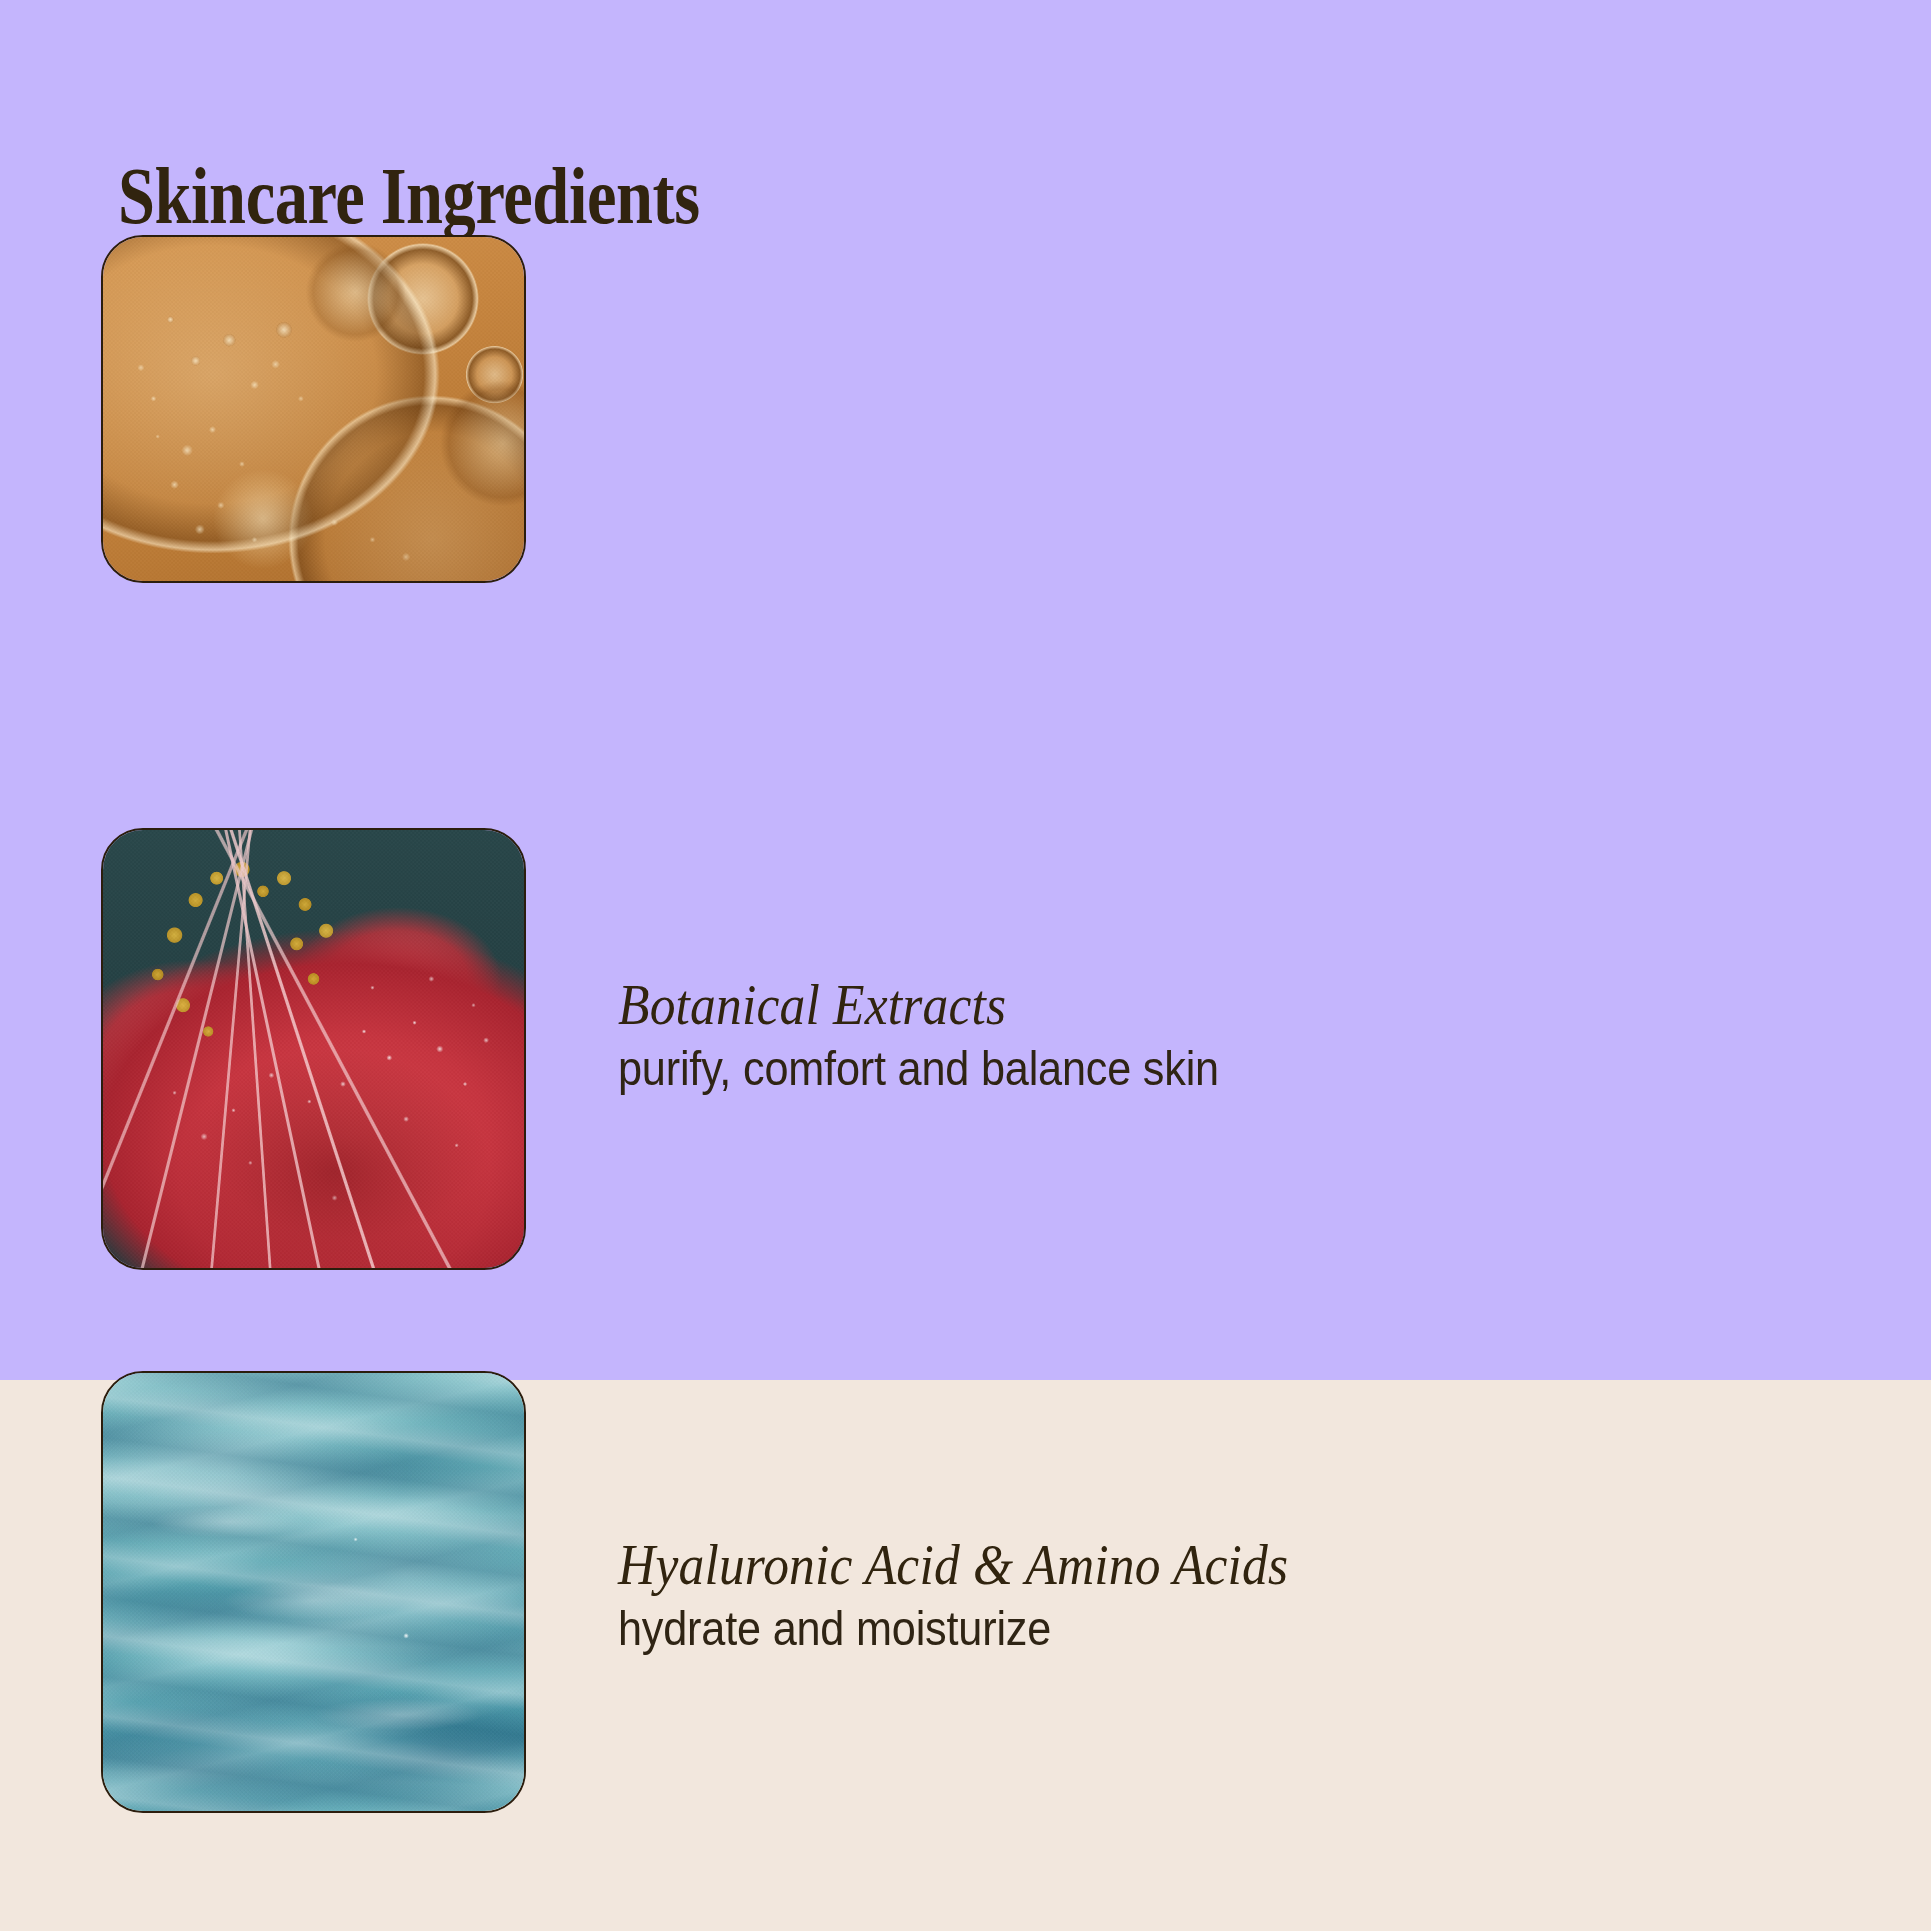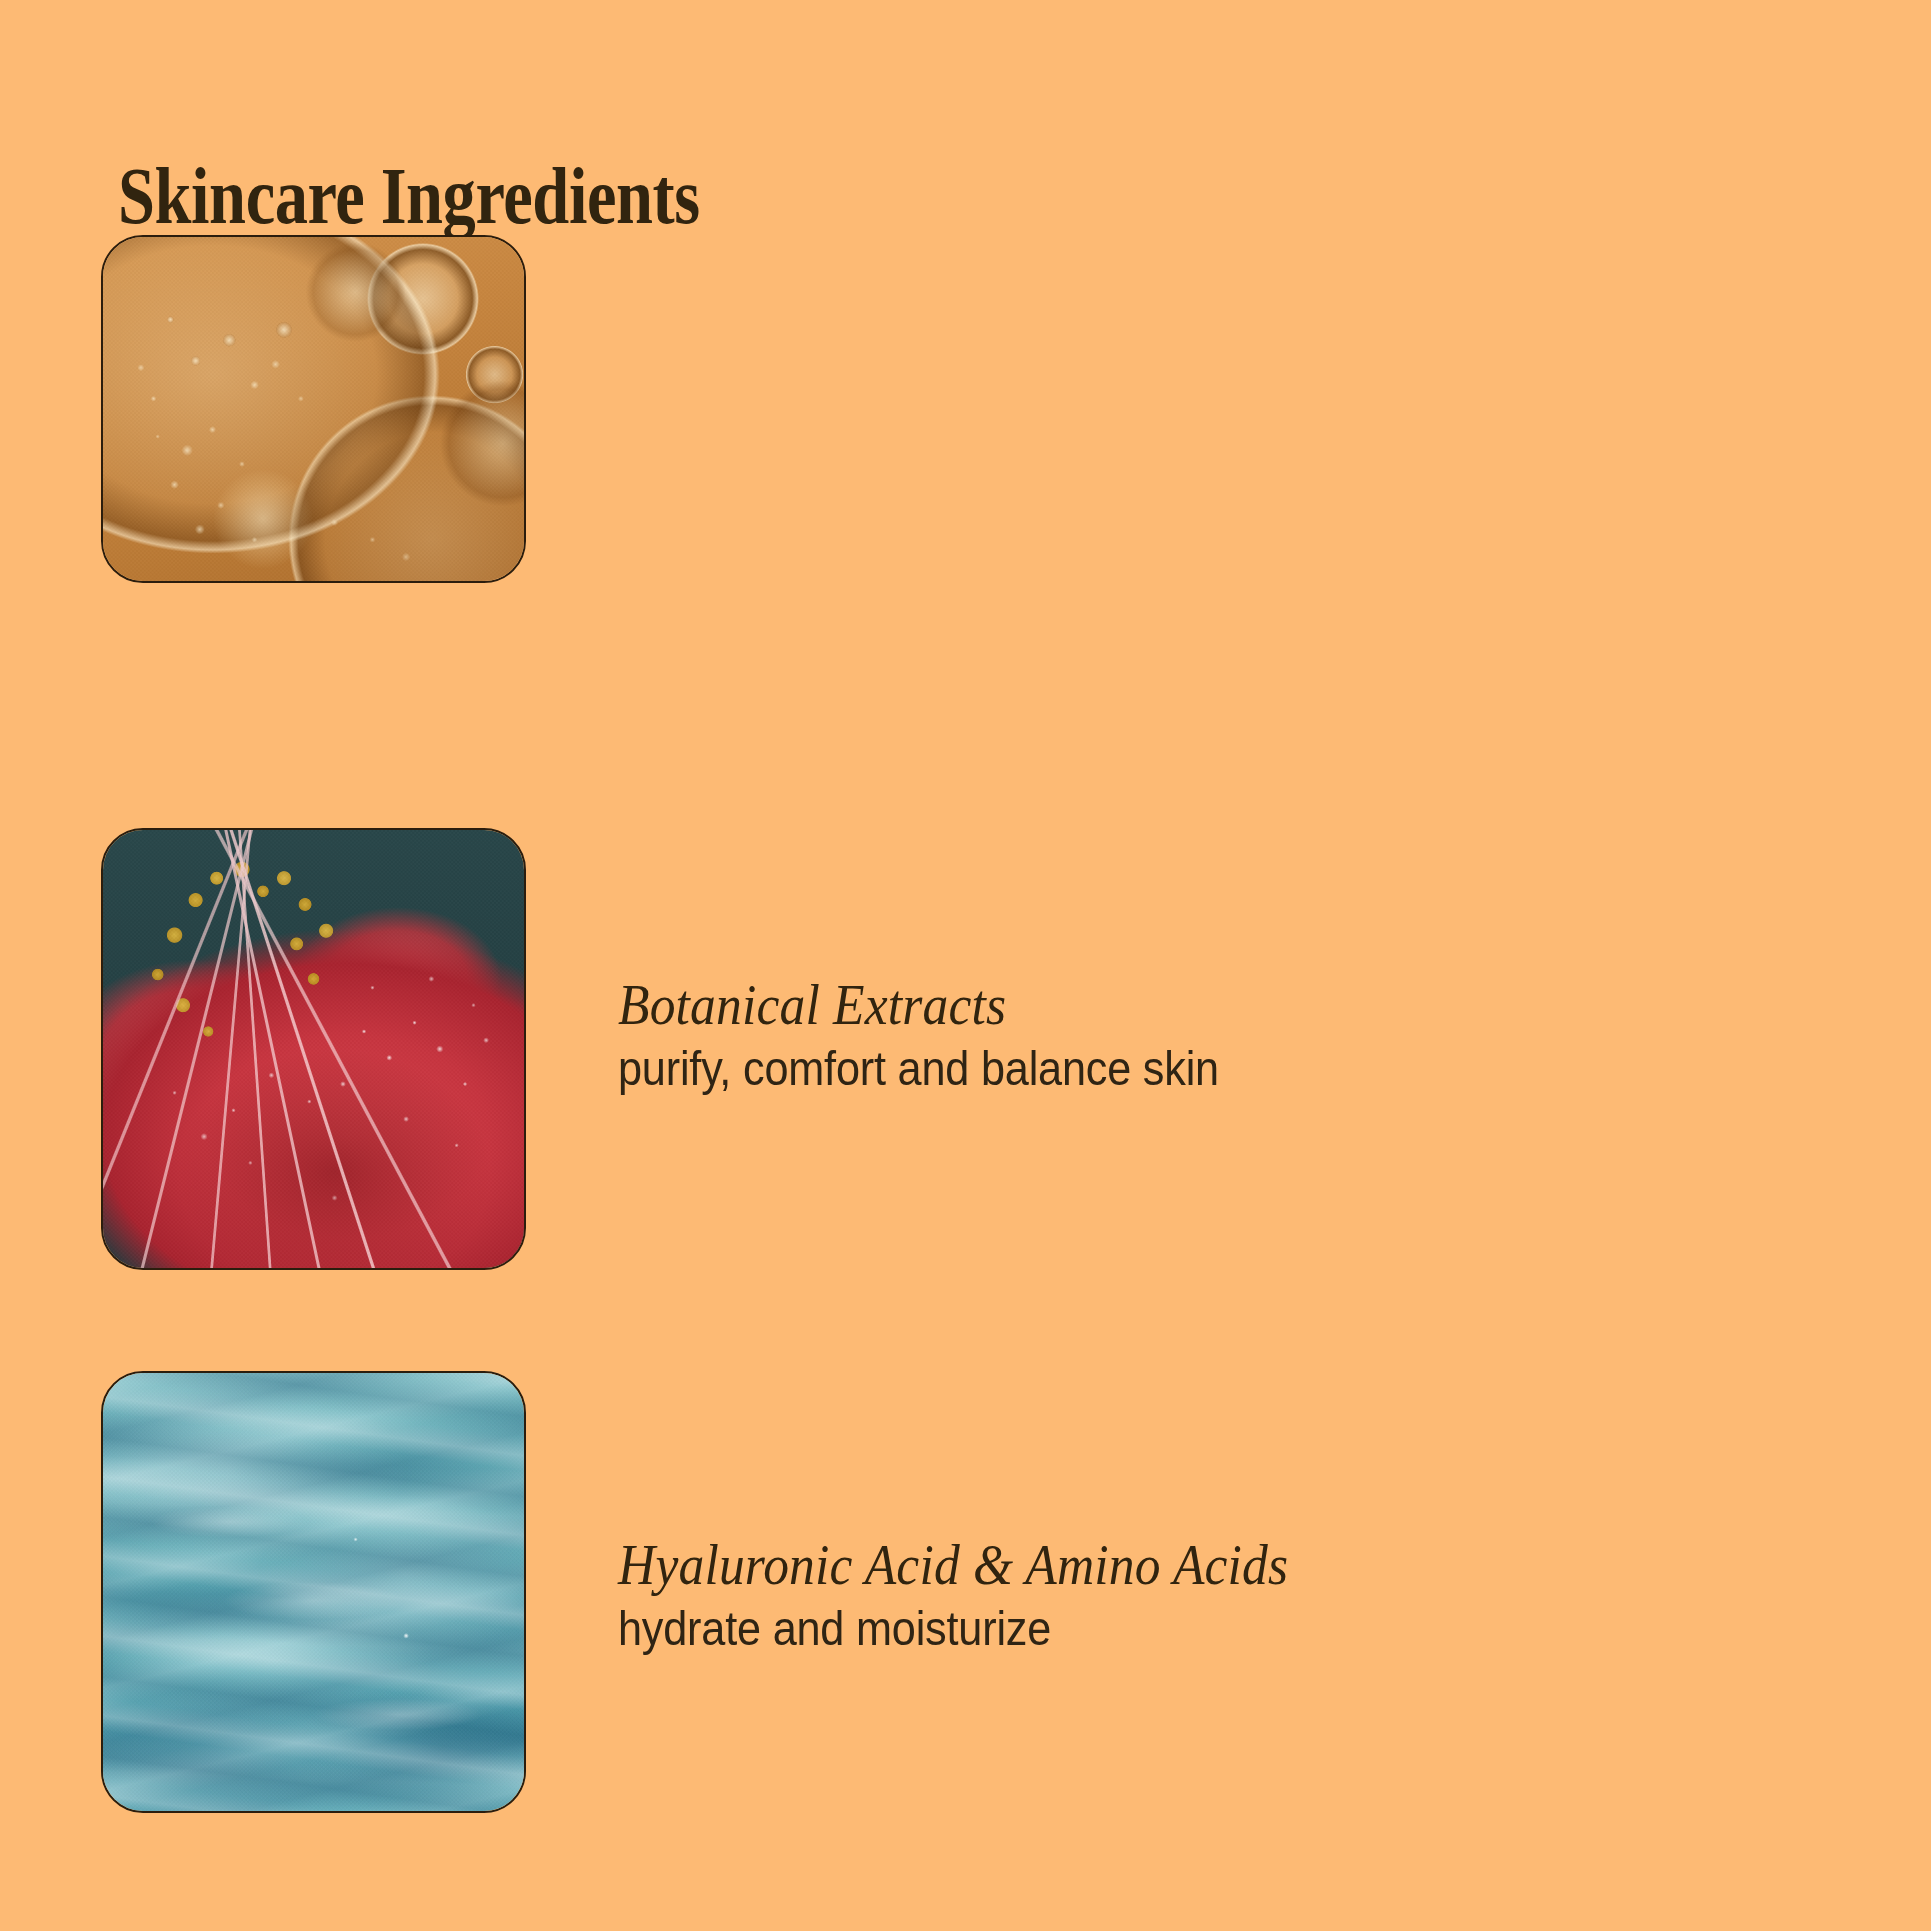--- a/index.html
+++ b/index.html
@@ -9,22 +9,22 @@
   body {
     width: 1931px;
     height: 1931px;
     background: #f2e7dd;
     font-family: "Liberation Sans", sans-serif;
     overflow: hidden;
   }
   .page {
     position: relative;
     width: 1931px;
-    height: 1931px;
-    background: #fdba74;
+    height: 1380px;
+    background: #c4b5fd;
   }
 
   
   .page-title {
     position: absolute;
     left: 118px;
     top: 102px;
     font-family: "Liberation Serif", serif;
     font-size: 81px;
     line-height: 1.0;

